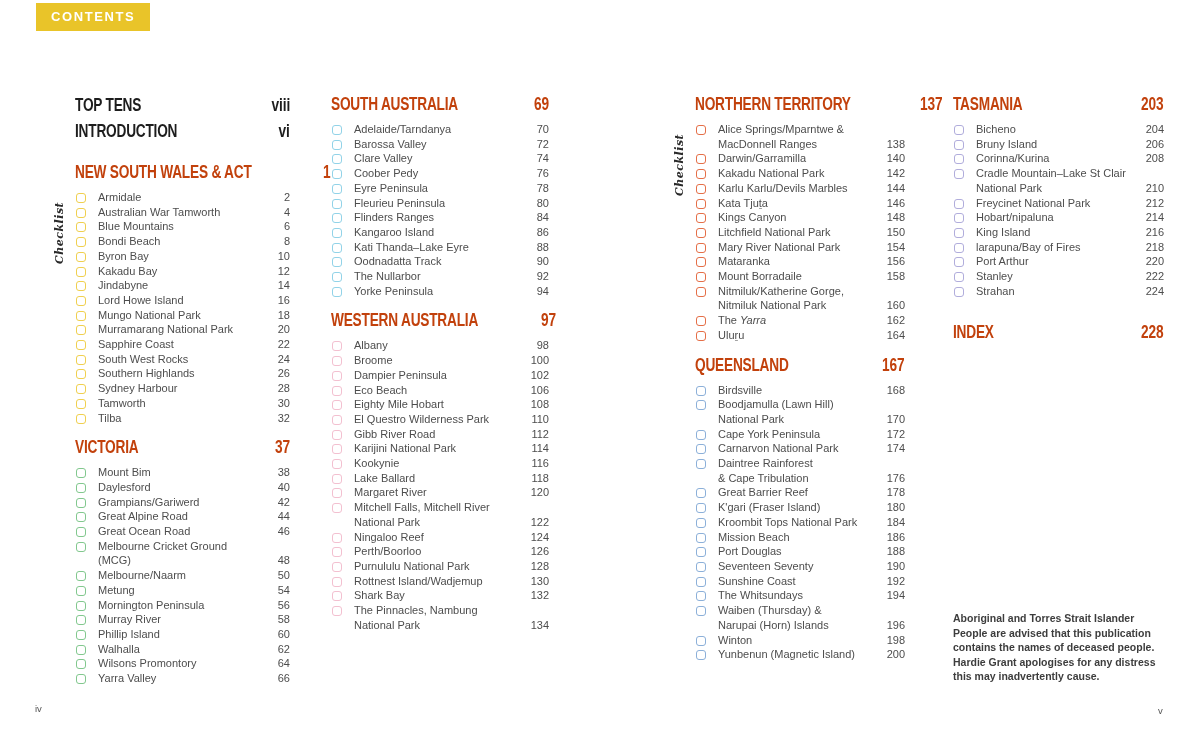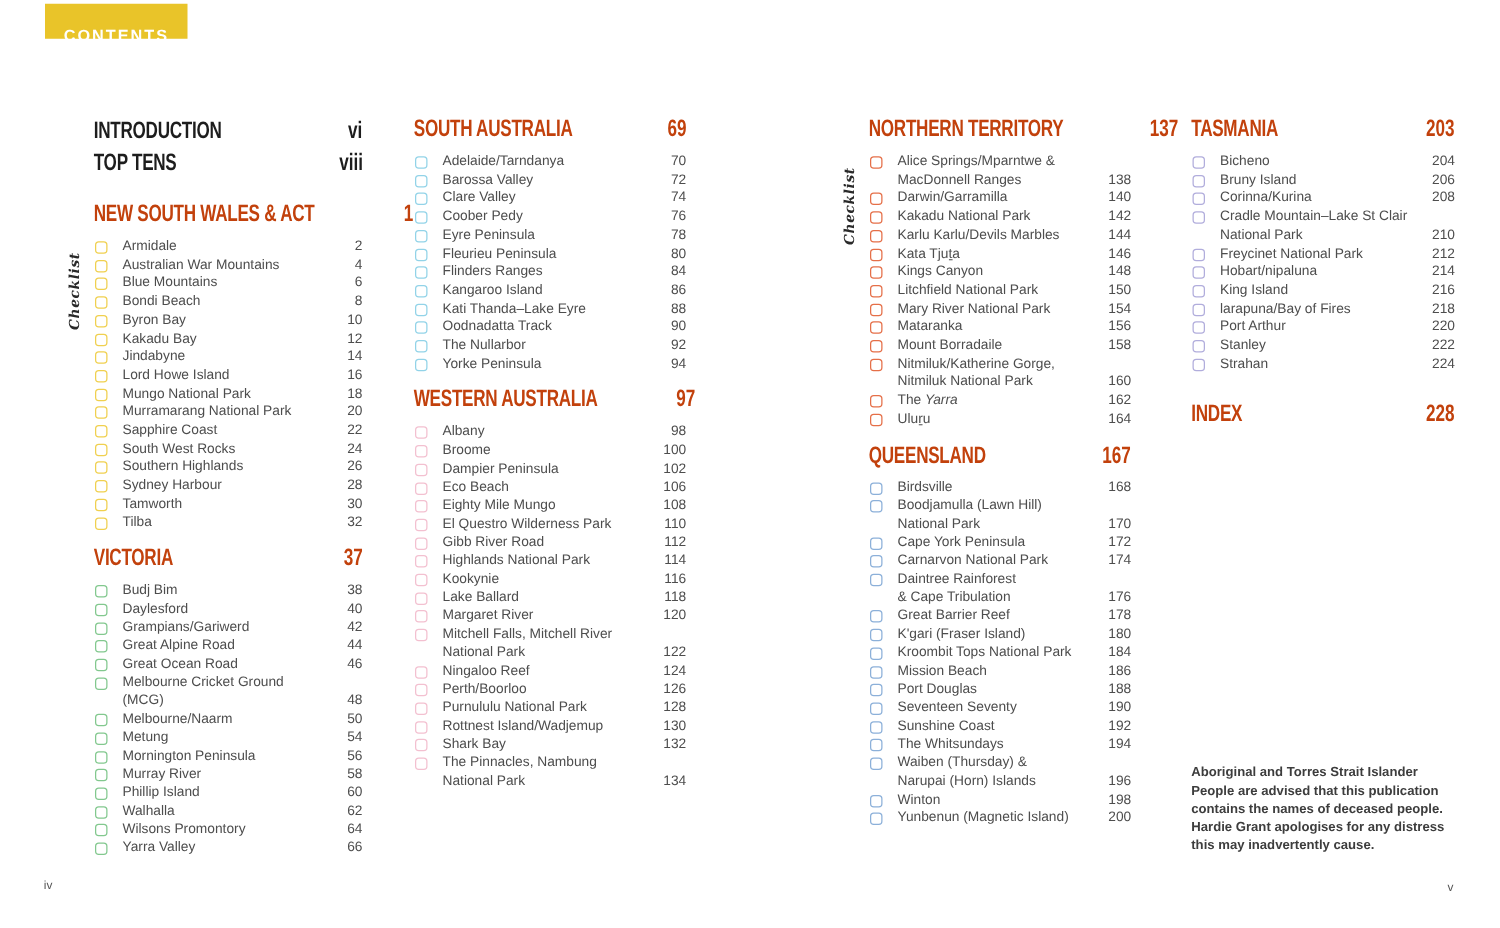--- a/index.html
+++ b/index.html
@@ -7,21 +7,21 @@
   body { font-family:"Liberation Sans", sans-serif; }
   .page {
     position:relative; width:1200px; height:742px; background:#ffffff;
     overflow:hidden;
   }
   
   .badge {
     position:absolute; left:36px; top:3px; height:28px;
     background:#e9c429; color:#ffffff;
     font-size:13px; font-weight:bold; letter-spacing:1.6px;
-    line-height:28px; padding:12px 15px;
+    line-height:28px; padding:0 15px;
   }
   
   .col { position:absolute; top:94px; }
   .col1 { left:75px;  width:215px; }
   .col2 { left:331px; width:218px; }
   .col3 { left:695px; width:210px; }
   .col4 { left:953px; width:211px; }
 
   
   .sec-head { display:flex; justify-content:space-between; align-items:baseline;
@@ -69,44 +69,44 @@
 </head>
 <body>
 
 <div class="page">
 
   <div class="badge">CONTENTS</div>
 
   <div class="col col1">
     <div class="front-matter">
       <div class="fm-row">
+        <span class="ht">TOP TENS</span>
+        <span class="hp">viii</span>
+      </div>
+      <div class="fm-row">
         <span class="ht">INTRODUCTION</span>
         <span class="hp">vi</span>
-      </div>
-      <div class="fm-row">
-        <span class="ht">TOP TENS</span>
-        <span class="hp">viii</span>
       </div>
     </div>
     <div class="sections">
         <section class="toc-section">
           <div class="checklist-label">Checklist</div>
           <div class="sec-head">
             <span class="ht">NEW SOUTH WALES &amp; ACT</span>
             <span class="hp">1</span>
           </div>
           <div class="items">
             <div class="row">
               <span class="cbx" style="border-color: rgb(240, 208, 79);"></span>
               <div class="lbl">Armidale</div>
               <div class="pg">2</div>
             </div>
             <div class="row">
               <span class="cbx" style="border-color: rgb(240, 208, 79);"></span>
-              <div class="lbl">Australian War Mountains</div>
+              <div class="lbl">Australian War Tamworth</div>
               <div class="pg">4</div>
             </div>
             <div class="row">
               <span class="cbx" style="border-color: rgb(240, 208, 79);"></span>
               <div class="lbl">Blue Mountains</div>
               <div class="pg">6</div>
             </div>
             <div class="row">
               <span class="cbx" style="border-color: rgb(240, 208, 79);"></span>
               <div class="lbl">Bondi Beach</div>
@@ -175,21 +175,21 @@
           </div>
         </section>
         <section class="toc-section">
           <div class="sec-head">
             <span class="ht">VICTORIA</span>
             <span class="hp">37</span>
           </div>
           <div class="items">
             <div class="row">
               <span class="cbx" style="border-color: rgb(130, 200, 142);"></span>
-              <div class="lbl">Budj Bim</div>
+              <div class="lbl">Mount Bim</div>
               <div class="pg">38</div>
             </div>
             <div class="row">
               <span class="cbx" style="border-color: rgb(130, 200, 142);"></span>
               <div class="lbl">Daylesford</div>
               <div class="pg">40</div>
             </div>
             <div class="row">
               <span class="cbx" style="border-color: rgb(130, 200, 142);"></span>
               <div class="lbl">Grampians/Gariwerd</div>
@@ -346,36 +346,36 @@
               <div class="lbl">Dampier Peninsula</div>
               <div class="pg">102</div>
             </div>
             <div class="row">
               <span class="cbx" style="border-color: rgb(243, 192, 208);"></span>
               <div class="lbl">Eco Beach</div>
               <div class="pg">106</div>
             </div>
             <div class="row">
               <span class="cbx" style="border-color: rgb(243, 192, 208);"></span>
-              <div class="lbl">Eighty Mile Mungo</div>
+              <div class="lbl">Eighty Mile Hobart</div>
               <div class="pg">108</div>
             </div>
             <div class="row">
               <span class="cbx" style="border-color: rgb(243, 192, 208);"></span>
               <div class="lbl">El Questro Wilderness Park</div>
               <div class="pg">110</div>
             </div>
             <div class="row">
               <span class="cbx" style="border-color: rgb(243, 192, 208);"></span>
               <div class="lbl">Gibb River Road</div>
               <div class="pg">112</div>
             </div>
             <div class="row">
               <span class="cbx" style="border-color: rgb(243, 192, 208);"></span>
-              <div class="lbl">Highlands National Park</div>
+              <div class="lbl">Karijini National Park</div>
               <div class="pg">114</div>
             </div>
             <div class="row">
               <span class="cbx" style="border-color: rgb(243, 192, 208);"></span>
               <div class="lbl">Kookynie</div>
               <div class="pg">116</div>
             </div>
             <div class="row">
               <span class="cbx" style="border-color: rgb(243, 192, 208);"></span>
               <div class="lbl">Lake Ballard</div>

